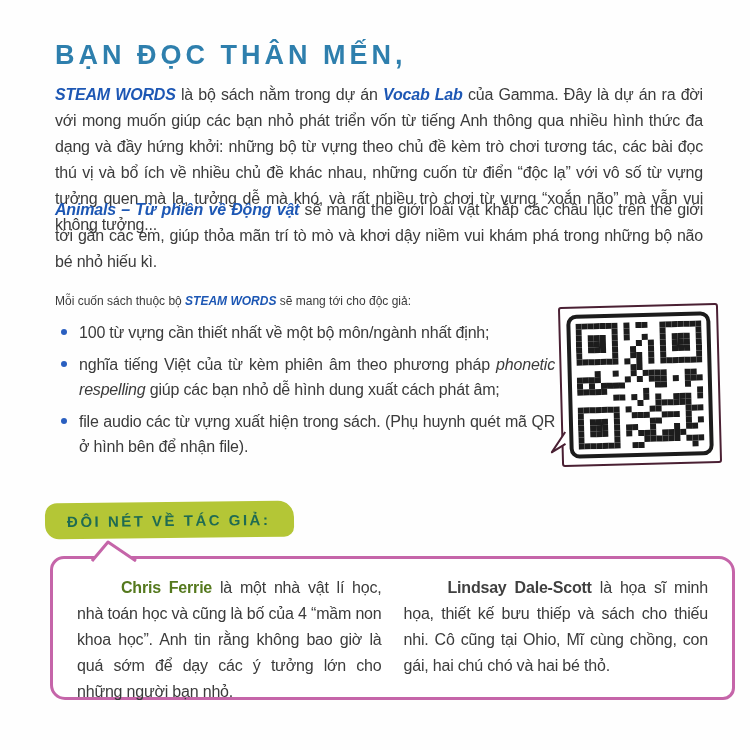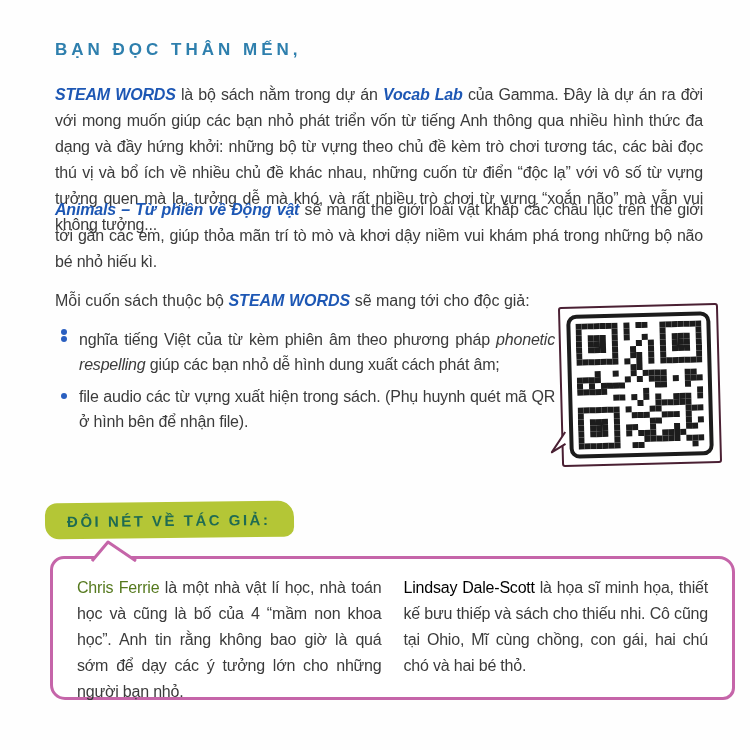--- a/index.html
+++ b/index.html
@@ -4,33 +4,33 @@
 <style>
   html,body{margin:0;padding:0;background:#e9e9e9;}
   .page{
     position:relative;width:750px;height:750px;margin:0 auto;
     background:#fefefe;overflow:hidden;
     font-family:"Liberation Sans","DejaVu Sans",sans-serif;
     color:#3b3b3b;
   }
   .title{
     position:absolute;left:55px;top:40px;margin:0;
-    font-size:17px;font-weight:800;letter-spacing:4px;
+    font-size:27px;font-weight:800;letter-spacing:4px;
     color:#2e7fad;
   }
   .para{
     position:absolute;left:55px;width:648px;margin:0;
     font-size:16px;line-height:26px;text-align:justify;letter-spacing:-0.2px;
   }
   .p1{top:82px;}
   .p2{top:197px;}
   .accent-bold{color:#1d57b4;font-weight:bold;font-style:italic;}
   .lead{
     position:absolute;left:55px;top:289px;width:650px;margin:0;
-    font-size:16px;line-height:24px;
+    font-size:12px;line-height:24px;
   }
   .bullets{
     position:absolute;left:55px;top:320px;width:500px;margin:0;padding:0;
     list-style:none;font-size:16px;line-height:25px;text-align:justify;letter-spacing:-0.2px;
   }
   .bullets li{position:relative;padding-left:24px;margin-bottom:7px;}
   .bullets li .dot{
     position:absolute;left:6px;top:9px;width:6px;height:6px;border-radius:50%;
     background:#2a5fc0;
   }
@@ -60,39 +60,39 @@
   .author-box{
     position:absolute;left:50px;top:556px;width:685px;height:144px;
     border:3px solid #c565a9;border-radius:14px 16px 12px 15px;background:#fff;
     box-sizing:border-box;padding:16px 24px 0 24px;
     display:flex;gap:22px;
   }
   .author-tail{position:absolute;left:38px;top:-19px;}
   .author-col{
     width:308px;font-size:16px;line-height:26px;text-align:justify;letter-spacing:-0.2px;
   }
-  .author-name{font-weight:normal;}
+  .author-name{font-weight:bold;margin-left:44px;}
   .name-green{color:#55791e;}
-  .name-magenta{color:#000000;}
+  .name-magenta{color:#404040;}
 </style>
 </head>
 <body>
 
 <div class="page">
 
   <h1 class="title">BẠN ĐỌC THÂN MẾN,</h1>
 
   <p class="para p1"><span class="accent-bold">STEAM WORDS</span><span> là bộ sách nằm trong dự án </span><span class="accent-bold">Vocab Lab</span><span> của Gamma. Đây là dự án ra đời với mong muốn giúp các bạn nhỏ phát triển vốn từ tiếng Anh thông qua nhiều hình thức đa dạng và đầy hứng khởi: những bộ từ vựng theo chủ đề kèm trò chơi tương tác, các bài đọc thú vị và bổ ích về nhiều chủ đề khác nhau, những cuốn từ điển “độc lạ” với vô số từ vựng tưởng quen mà lạ, tưởng dễ mà khó, và rất nhiều trò chơi từ vựng “xoắn não” mà vẫn vui không tưởng...</span></p>
 
   <p class="para p2"><span class="accent-bold">Animals – Từ phiên về Động vật</span><span> sẽ mang thế giới loài vật khắp các châu lục trên thế giới tới gần các em, giúp thỏa mãn trí tò mò và khơi dậy niềm vui khám phá trong những bộ não bé nhỏ hiếu kì.</span></p>
 
   <p class="lead"><span>Mỗi cuốn sách thuộc bộ </span><span class="accent-bold">STEAM WORDS</span><span> sẽ mang tới cho độc giả:</span></p>
 
   <ul class="bullets">
-    <li><span class="dot"></span></li>
+    <li><span class="dot"></span><span>100 từ vựng cần thiết nhất về một bộ môn/ngành nhất định;</span></li>
     <li><span class="dot"></span><span>nghĩa tiếng Việt của từ kèm phiên âm theo phương pháp </span><span class="italic">phonetic respelling</span><span> giúp các bạn nhỏ dễ hình dung xuất cách phát âm;</span></li>
     <li><span class="dot"></span><span>file audio các từ vựng xuất hiện trong sách. (Phụ huynh quét mã QR ở hình bên để nhận file).</span></li>
   </ul>
 
   <div class="qr-box">
     <svg class="qr-tail" width="16" height="24" viewBox="0 0 16 24">
       <path d="M15,1 L1,21 L15,13" fill="#ffffff" stroke="#4a2033" stroke-width="2" stroke-linejoin="round"></path>
     </svg>
     <div class="qr-frame">
       <svg id="qr-svg" width="126" height="126" viewBox="0 0 126 126" fill="#1c1c1c">

